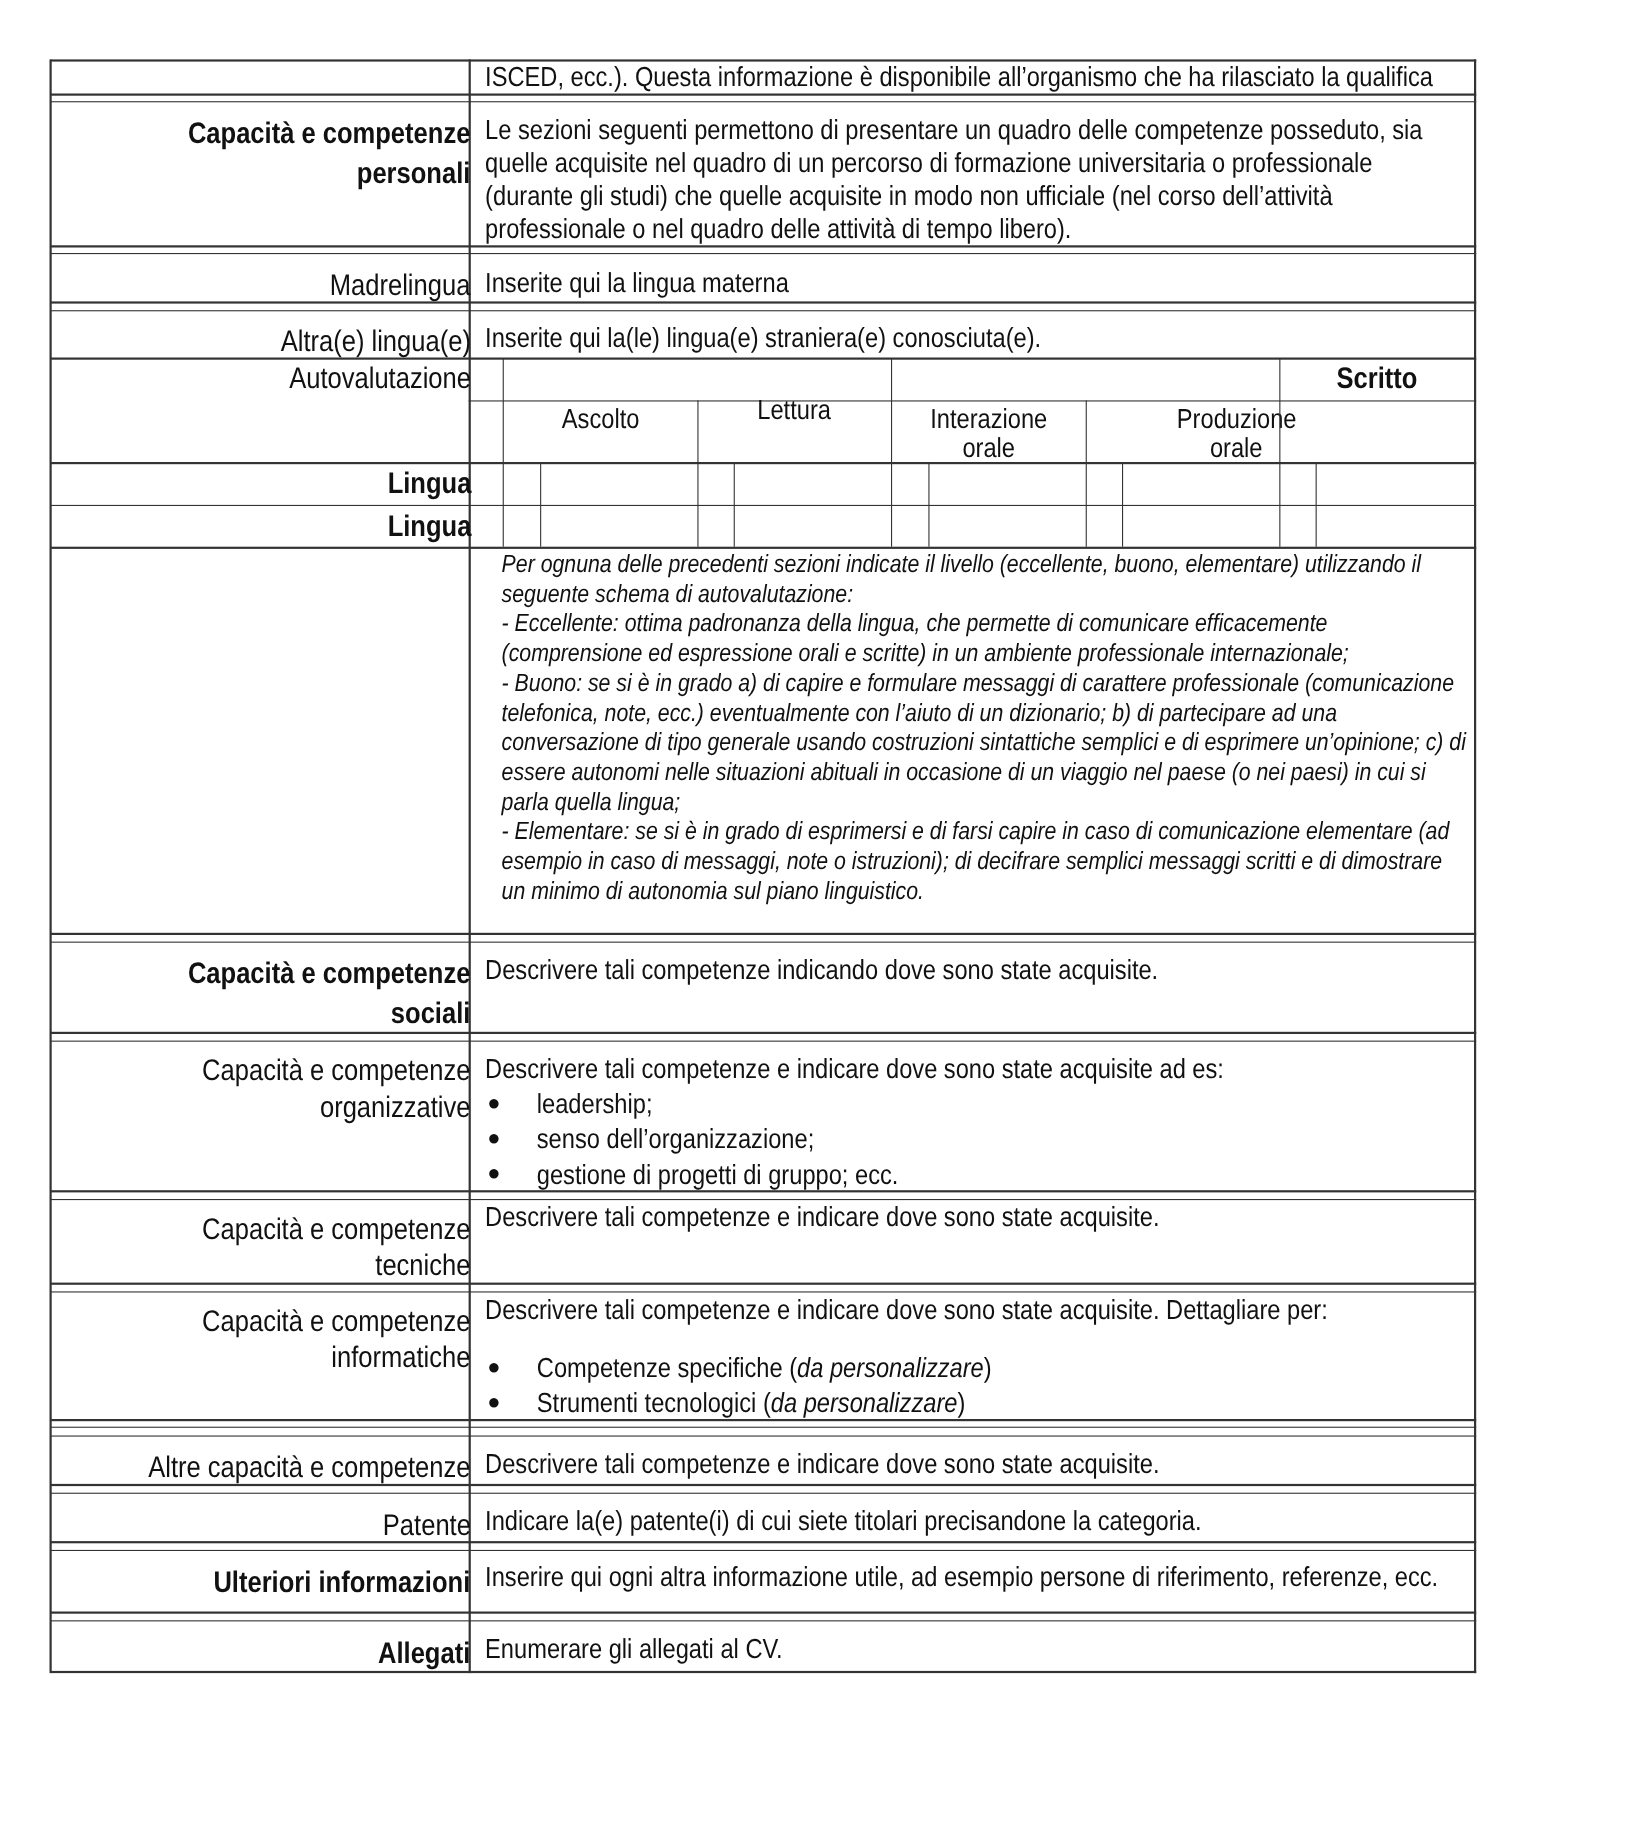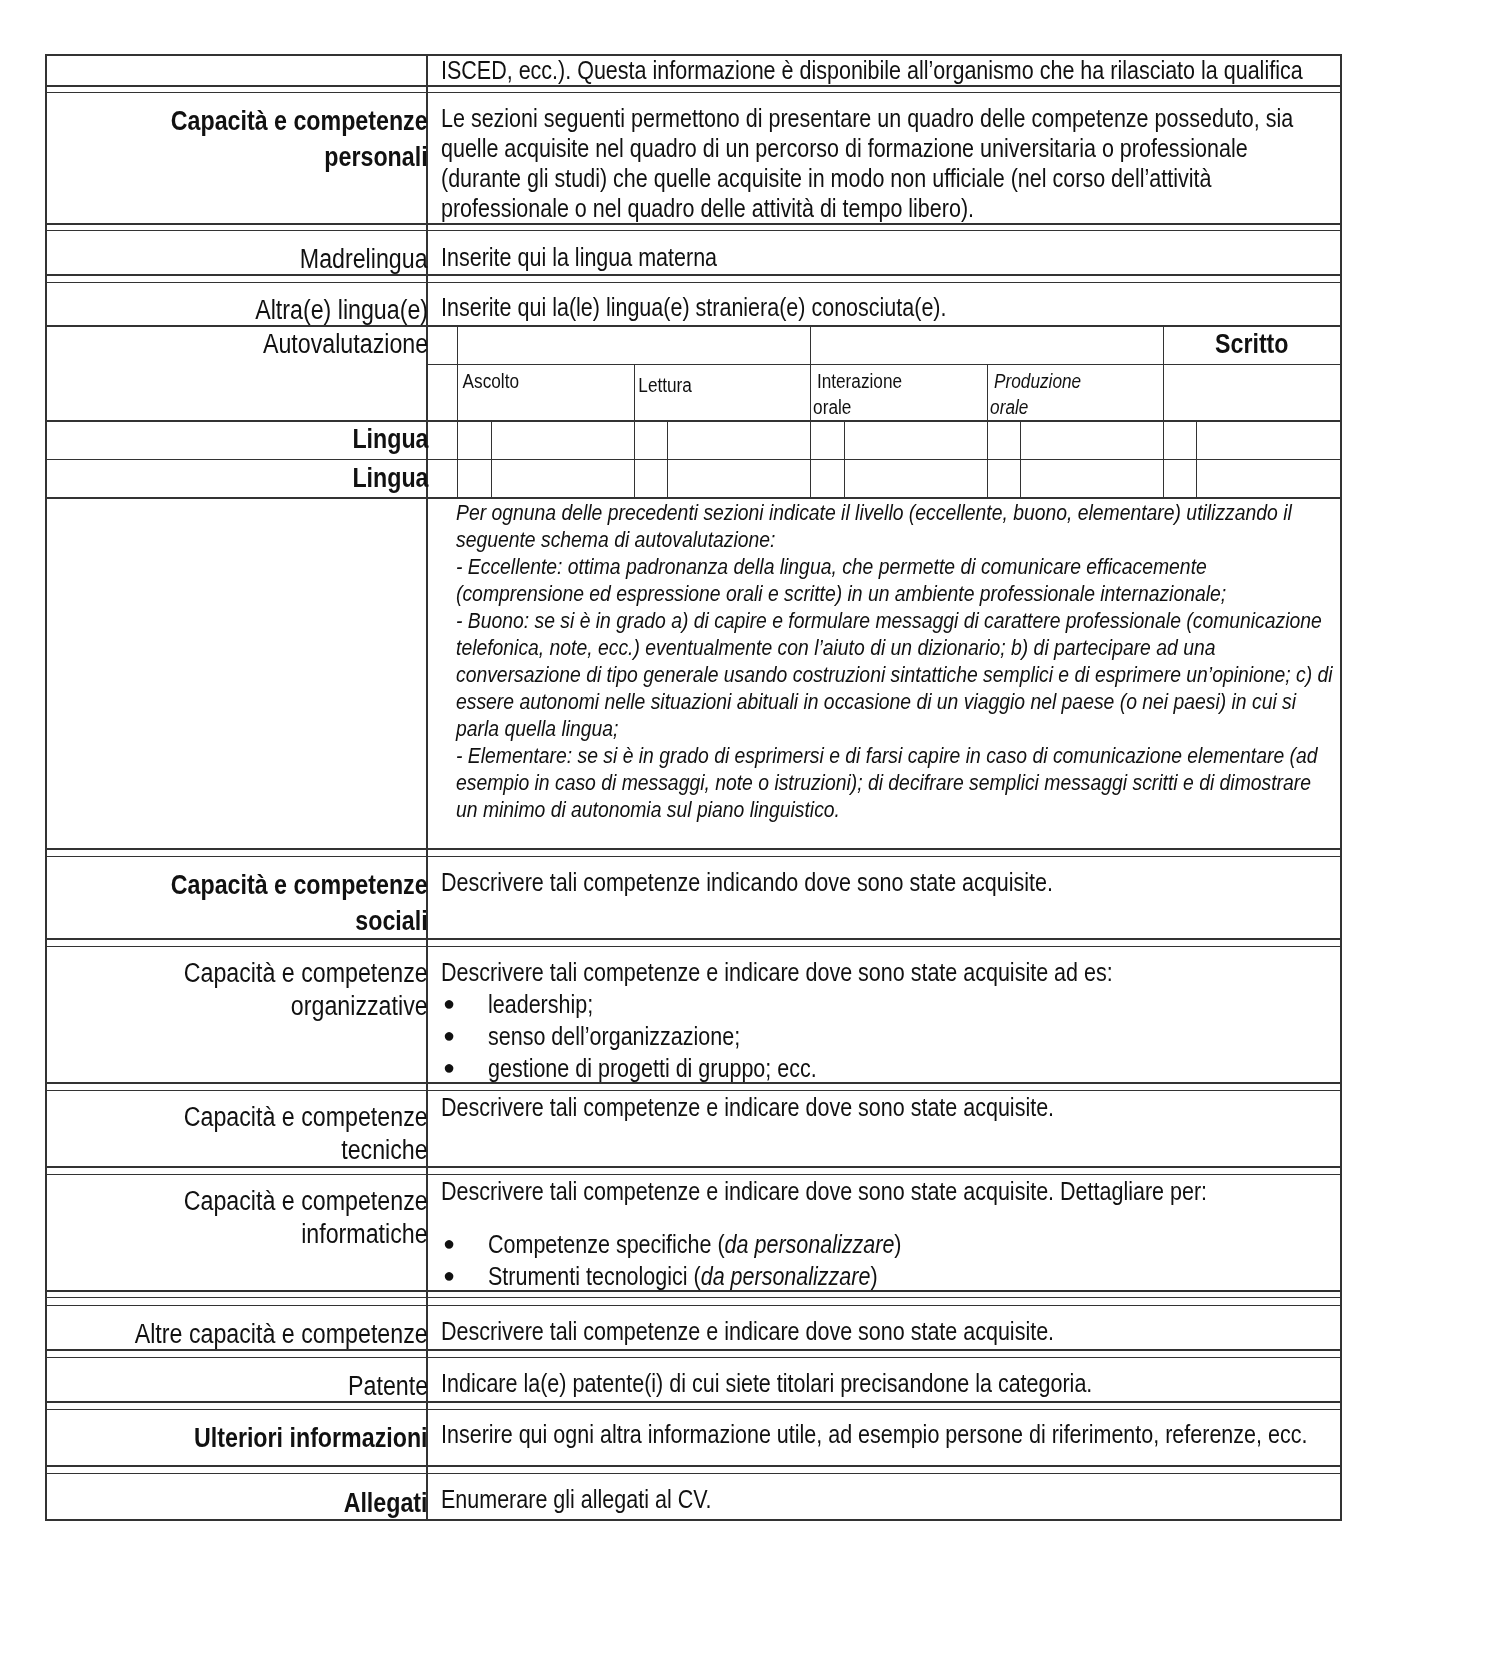--- a/index.html
+++ b/index.html
@@ -13,21 +13,21 @@
   .lbl { position:absolute; right:1057px; text-align:right; font-size:27px; line-height:36px;
          transform:scaleX(0.86); transform-origin:right top; white-space:nowrap; }
   .lbl.bold { font-weight:bold; }
   .txt { position:absolute; left:441px; font-size:25px; line-height:32px; white-space:nowrap;
          transform:scaleX(0.86); transform-origin:left top; }
   .it { font-style:italic; }
   .note { position:absolute; left:456px; font-size:22.5px; line-height:27px; font-style:italic;
           white-space:nowrap; transform:scaleX(0.86); transform-origin:left top; }
   .hdr { position:absolute; text-align:center; font-weight:bold; font-size:27px; line-height:36px; }
   .hdr span, .sub span { display:inline-block; transform:scaleX(0.86); }
-  .sub { position:absolute; font-size:20px; line-height:26px; }
+  .sub { position:absolute; text-align:center; font-size:25px; line-height:26px; }
   .bullet { position:absolute; left:443px; font-size:20px; }
   .bitem { position:absolute; left:488px; font-size:25px; line-height:32px; white-space:nowrap;
            transform:scaleX(0.86); transform-origin:left top; }
 </style>
 </head>
 <body>
 
 <div class="page">
 
   <div class="vl" style="left:45px; top:54px; height:1467px;"></div>
@@ -62,28 +62,28 @@
   <div class="hl" style="top:325px;"></div>
 
   <div class="lbl" style="top:326px;">Autovalutazione</div>
 
   <div class="hdr" style="left:1163px; width:178px; top:326px;"><span>Scritto</span></div>
   <div class="hl thin" style="top:364px; left:426px; width:916px;"></div>
 
   <div class="sub" style="left:458px; width:176px; top:368px;">
     <div><span>Ascolto</span></div>
   </div>
-  <div class="sub" style="left:634px; width:176px; top:372px;">
+  <div class="sub" style="left:634px; width:176px; top:360px;">
     <div><span>Lettura</span></div>
   </div>
   <div class="sub" style="left:810px; width:177px; top:368px;">
     <div><span>Interazione</span></div>
     <div><span>orale</span></div>
   </div>
-  <div class="sub" style="left:987px; width:176px; top:368px;font-style:italic;">
+  <div class="sub" style="left:1036px; width:176px; top:368px;">
     <div><span>Produzione</span></div>
     <div><span>orale</span></div>
   </div>
   <div class="hl" style="top:420px;"></div>
 
   <div class="lbl bold" style="top:421px;">Lingua</div>
   <div class="hl thin" style="top:459px;"></div>
   <div class="lbl bold" style="top:460px;">Lingua</div>
   <div class="hl" style="top:497px;"></div>
 

